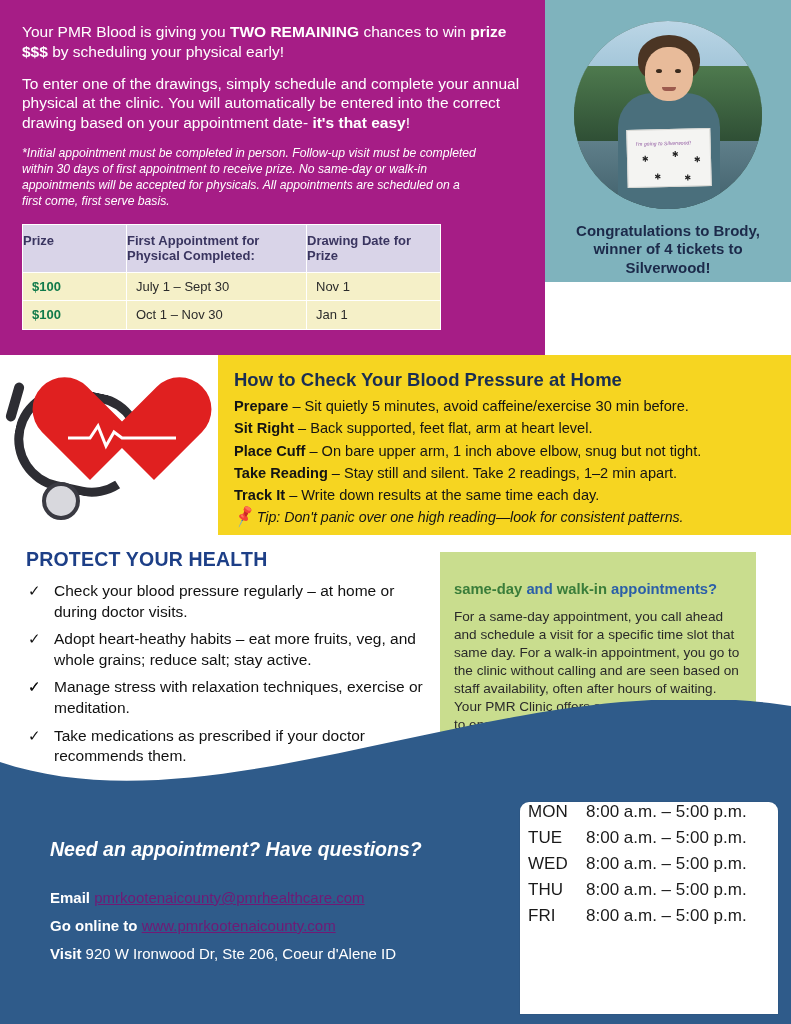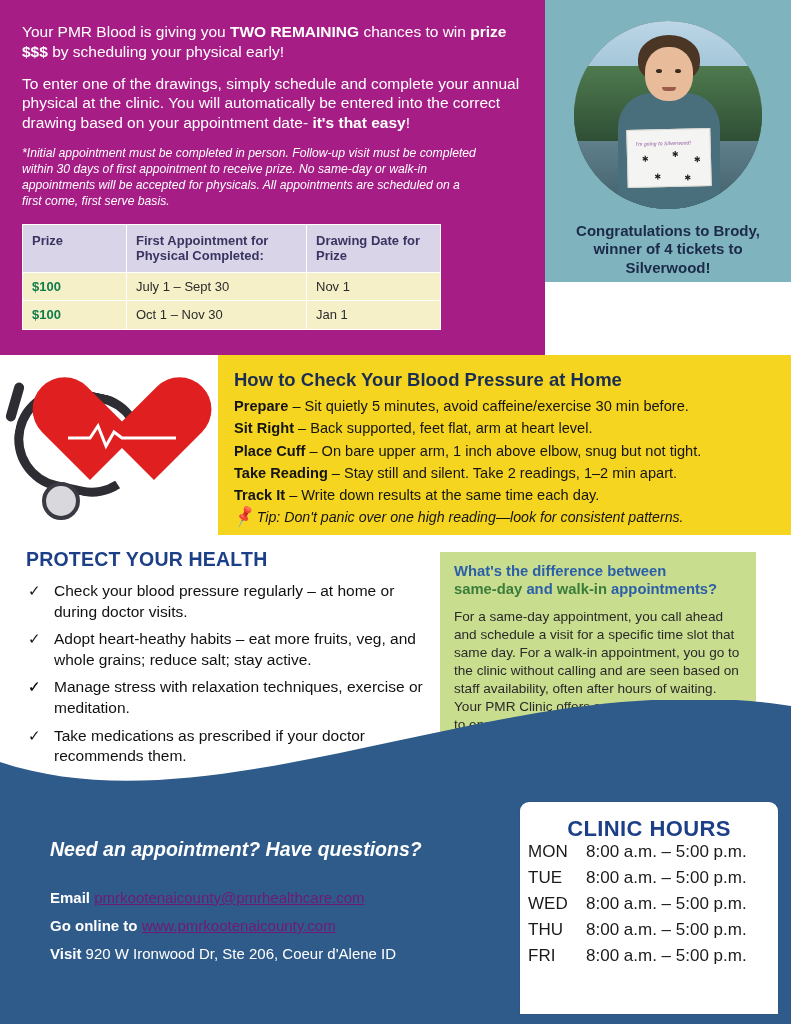--- a/index.html
+++ b/index.html
@@ -34,21 +34,21 @@
     width:455px;
   }
 
   
   .prize-table{
     border-collapse:collapse; width:418px; table-layout:fixed;
     font-size:13px;
   }
   .prize-table th{
     background:#d9d4e8; color:#3a3560; text-align:left; font-weight:bold;
-    padding:8px 9px; vertical-align:top; line-height:1.2;
+    padding:8px 0; vertical-align:top; line-height:1.2;
     border:1px solid #ffffff;
   }
   .prize-table td{
     background:#f5f0c8; padding:6px 9px; color:#2b2b2b; border:1px solid #ffffff;
     line-height:1.2;
   }
   .prize-table td.prize-amt{ color:#0f7a4a; font-weight:bold; }
   .col-a{ width:104px; } .col-b{ width:180px; } .col-c{ width:134px; }
 
   
@@ -313,42 +313,41 @@
     <li><span class="chk">✓</span><span>Check your blood pressure regularly – at home or during doctor visits.</span></li>
     <li><span class="chk">✓</span><span>Adopt heart-heathy habits – eat more fruits, veg, and whole grains; reduce salt; stay active.</span></li>
     <li><span class="chk">✓</span></li>
     <li><span class="chk">✓</span><span>Manage stress with relaxation techniques, exercise or meditation.</span></li>
     <li><span class="chk">✓</span><span>Take medications as prescribed if your doctor recommends them.</span></li>
   </ul>
 </div>
 
 <div class="green-panel">
   <div class="green-h">
-    <span class="b">What's the difference between</span><br>
+    <br>
     <span class="g">same-day</span><span class="b"> and </span><span class="g">walk-in</span><span class="b"> appointments?</span>
   </div>
   <div class="green-p">For a same-day appointment, you call ahead and schedule a visit for a specific time slot that same day. For a walk-in appointment, you go to the clinic without calling and are seen based on staff availability, often after hours of waiting. Your PMR Clinic offers same-day appointments to ensure everyone's needs are met in a timely manner.</div>
 </div>
 
 <div class="wave-wrap">
   <svg width="791" height="324" viewBox="0 0 791 324">
     <path d="M0,62 C150,112 330,50 520,16 C640,-6 730,-4 791,6 L791,324 L0,324 Z" fill="#2f5b8a"></path>
     <path d="M0,86 C160,136 340,76 530,42 C650,20 735,22 791,32 L791,324 L0,324 Z" fill="#2f5b8a" opacity="0.0"></path>
   </svg>
 </div>
 
 <div class="contact">
   <div class="need">Need an appointment? Have questions?</div>
   <div class="line"><b>Email</b> <span class="link">pmrkootenaicounty@pmrhealthcare.com</span></div>
   <div class="line"><b>Go online to</b> <span class="link">www.pmrkootenaicounty.com</span></div>
   <div class="line"><b>Visit</b><span> 920 W Ironwood Dr, Ste 206, Coeur d'Alene ID</span></div>
 </div>
 
 <div class="hours-card">
-  <div class="hours-title">CLINIC HOURS</div>
   <div class="hours-rows">
     <div class="hours-row">
         <span class="hours-day">MON</span>
         <span class="hours-time">8:00 a.m. – 5:00 p.m.</span>
       </div>
     <div class="hours-row">
         <span class="hours-day">TUE</span>
         <span class="hours-time">8:00 a.m. – 5:00 p.m.</span>
       </div>
     <div class="hours-row">

